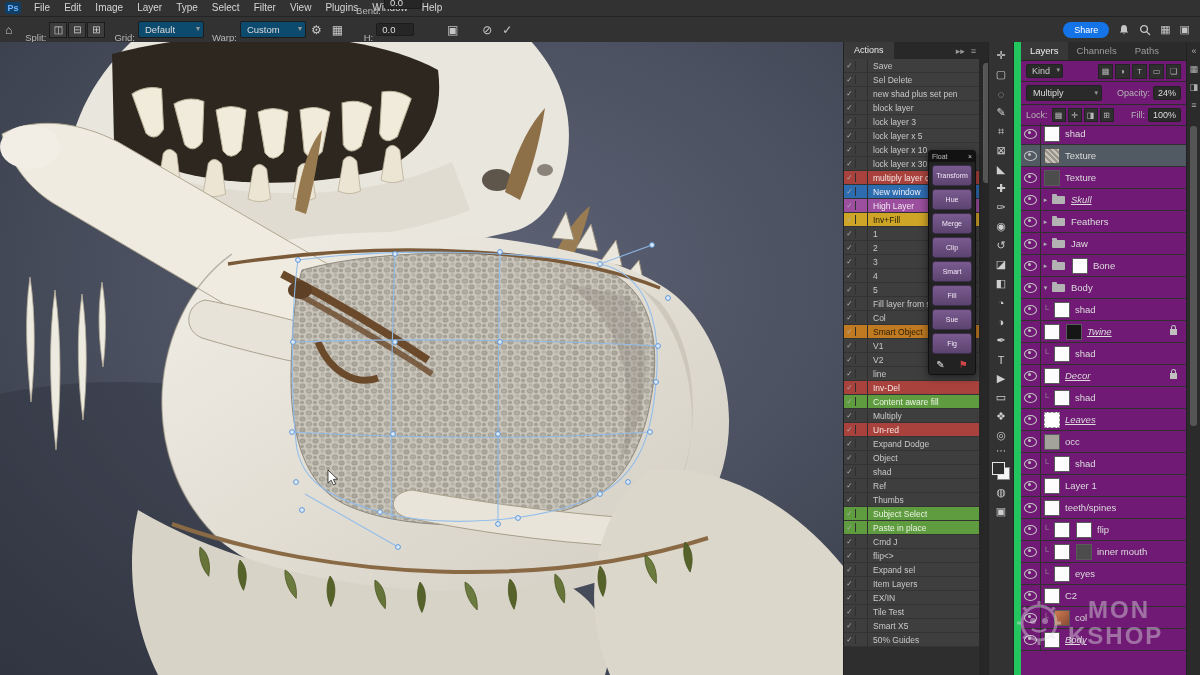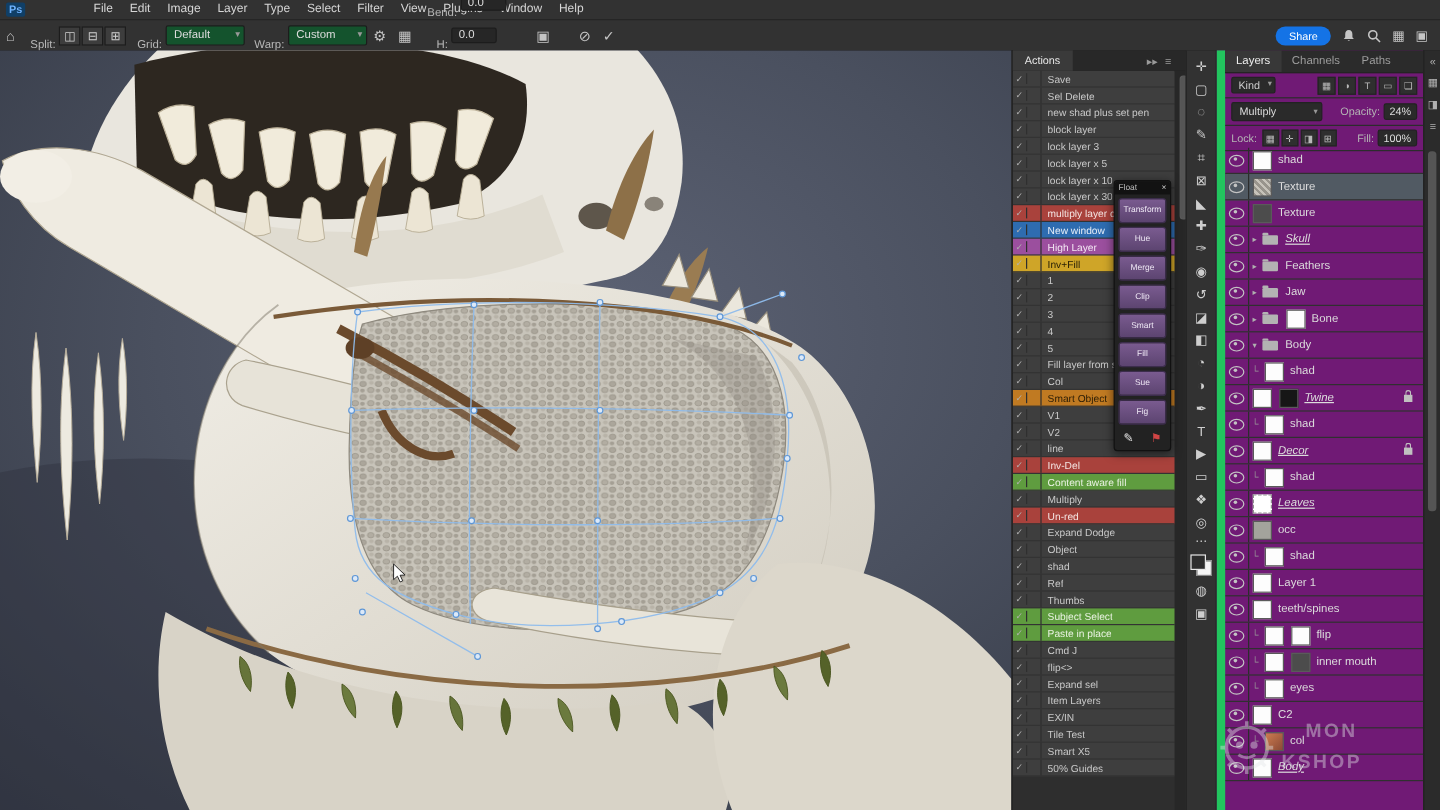--- a/index.html
+++ b/index.html
@@ -1,30 +1,30 @@
 <!DOCTYPE html>
 <html><head>
 <meta charset="utf-8">
 <style>
   html,body{margin:0;padding:0;background:#1e1e1e;}
   #app{position:relative;width:1200px;height:675px;overflow:hidden;
        font-family:"Liberation Sans", sans-serif;color:#cfcfcf;background:#2b2b2b;
        -webkit-font-smoothing:antialiased;}
   
   #menubar{position:absolute;left:0;top:0;width:1200px;height:16px;background:#323232;
-           border-bottom:1px solid #242424;display:flex;align-items:center;font-size:10px;gap:44px;}
+           border-bottom:1px solid #242424;display:flex;align-items:center;font-size:10px;}
   #ps-logo{width:16px;height:12px;margin:0 6px 0 5px;background:#103f67;color:#6fb3ff;
            font-size:9px;font-weight:bold;display:flex;align-items:center;justify-content:center;border-radius:2px;}
   .menu-item{padding:0 7px;height:16px;line-height:16px;color:#d6d6d6;cursor:default;}
   
   #optionsbar{position:absolute;left:0;top:17px;width:1200px;height:25px;background:#323232;
               border-bottom:1px solid #1c1c1c;display:flex;align-items:center;font-size:9.5px;}
   .ob-icon{color:#c5c5c5;font-size:12px;padding:0 5px;}
   .ob-label{color:#b8b8b8;margin:16px 3px 0 8px;}
-  .ob-select{background:#14532d;border:1px solid #1c1c1c;border-radius:2px;color:#ddd;
+  .ob-select{background:#0c4a6e;border:1px solid #1c1c1c;border-radius:2px;color:#ddd;
              padding:2px 14px 2px 6px;position:relative;min-width:44px;}
   .ob-select::after{content:"▾";position:absolute;right:3px;top:2px;font-size:8px;color:#999;}
   .ob-field{background:#262626;border:1px solid #1c1c1c;border-radius:2px;color:#ddd;
             padding:0 5px;min-width:26px;margin-right:20px;text-align:left;}
   .split-btn{width:16px;height:14px;border:1px solid #1c1c1c;background:#3d3d3d;color:#cfcfcf;
              font-size:10px;display:inline-flex;align-items:center;justify-content:center;margin-right:1px;}
   #ob-right{margin-left:auto;display:flex;align-items:center;gap:9px;padding-right:10px;}
   #share-btn{background:#1473e6;color:#fff;font-size:9px;border-radius:9px;padding:3px 11px;}
   .ti-svg{display:block;}
   
@@ -118,21 +118,21 @@
   .lock::before{content:"";position:absolute;left:1px;top:-4px;width:3px;height:4px;border:1px solid #c0c0c0;
                 border-bottom:none;border-radius:3px 3px 0 0;}
   
   #right-strip{position:absolute;left:1186px;top:42px;width:14px;height:633px;background:#2b2b2b;
                border-left:1px solid #222;box-sizing:border-box;}
   .strip-ico{width:14px;height:18px;color:#b0b0b0;font-size:9px;display:flex;align-items:center;justify-content:center;}
   #layers-scroll{position:absolute;left:3px;top:84px;width:7px;height:300px;background:#555;border-radius:3px;}
   
   #watermark{position:absolute;left:1016px;top:588px;width:184px;height:70px;z-index:40;opacity:.42;
              display:flex;align-items:center;pointer-events:none;color:#e3e6e9;}
-  #wm-text{margin-left:6px;font-weight:bold;letter-spacing:2px;font-size:16px;line-height:26px;}
+  #wm-text{margin-left:6px;font-weight:bold;letter-spacing:2px;font-size:24px;line-height:26px;}
   #wm-text .l1{margin-left:20px;}
 </style>
 </head>
 <body>
 
 <div id="app">
 
   <div id="menubar">
     <div id="ps-logo">Ps</div>
     <div style="display:flex;">

